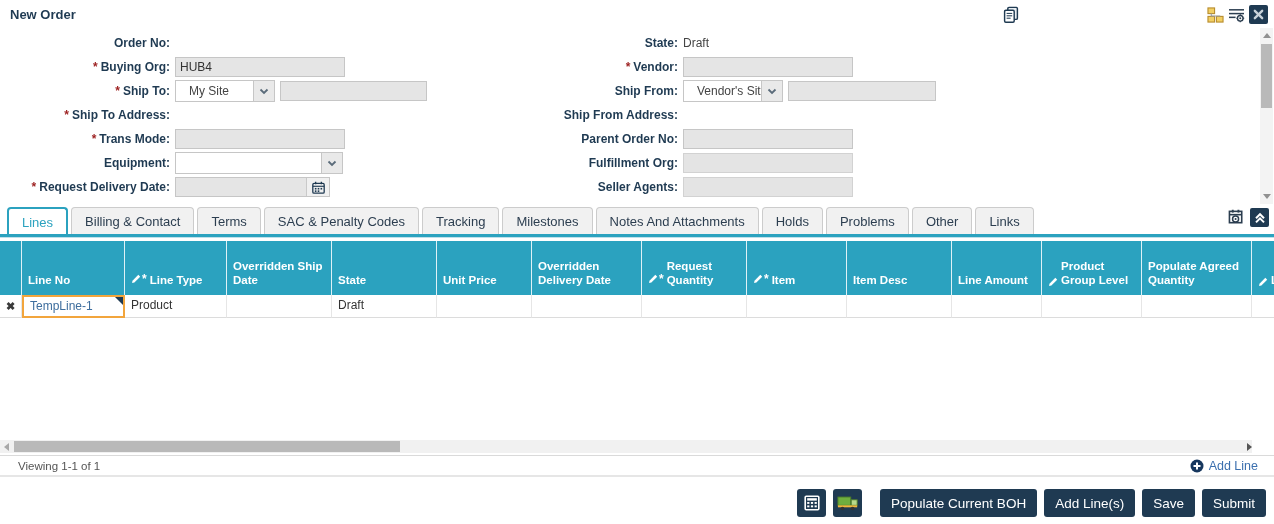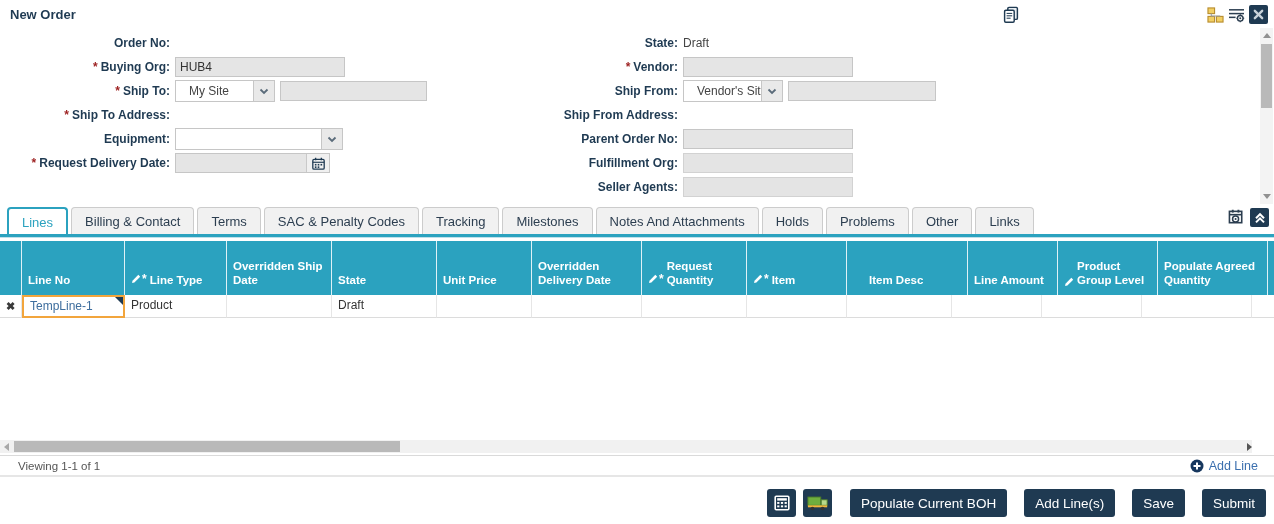--- a/index.html
+++ b/index.html
@@ -156,20 +156,26 @@
                   <polyline points="1.5,1.5 5,5 8.5,1.5" fill="none" stroke="#5a6b7a" stroke-width="1.8"></polyline>
                 </svg>
               </span>
             </div>
             <input class="txt" style="width: 147px;">
           </div>
         </div>
         <div class="frow">
           <div class="flabel" style="width: 170px;"><span class="req">*</span><span>Ship To Address:</span></div>
           <div class="fctrl"></div>
+        </div>
+        <div class="frow">
+          <div class="flabel" style="width: 170px;"><span class="req">*</span><span>Trans Mode:</span></div>
+          <div class="fctrl">
+            <input class="txt" style="width: 170px;">
+          </div>
         </div>
         <div class="frow">
           <div class="flabel" style="width: 170px;"><span>Equipment:</span></div>
           <div class="fctrl">
             <div class="sel" style="width: 168px;">
               <span class="sel-val"></span>
               <span class="sel-arrow">
                 <svg width="10" height="7" viewBox="0 0 10 7">
                   <polyline points="1.5,1.5 5,5 8.5,1.5" fill="none" stroke="#5a6b7a" stroke-width="1.8"></polyline>
                 </svg>
@@ -334,21 +340,21 @@
       </div>
       <div class="gh" style="width: 100px;">
         <span class="ico">
           <svg width="10" height="10" viewBox="0 0 16 16">
             <path fill="#ffffff" d="M11.7 1.3l3 3L5.4 13.6l-3.7.7.7-3.7z"></path>
           </svg>
           <span class="ast">*</span>
         </span>
         <span class="lbl">Item</span>
       </div>
-      <div class="gh" style="width: 105px; margin-left: 16px;">
+      <div class="gh" style="width: 105px;">
         <span class="lbl">Item Desc</span>
       </div>
       <div class="gh" style="width: 90px;">
         <span class="lbl">Line Amount</span>
       </div>
       <div class="gh" style="width: 100px;">
         <span class="ico">
           <svg width="10" height="10" viewBox="0 0 16 16">
             <path fill="#ffffff" d="M11.7 1.3l3 3L5.4 13.6l-3.7.7.7-3.7z"></path>
           </svg>
@@ -422,21 +428,21 @@
     <div class="ibtn">
       <svg width="22" height="16" viewBox="0 0 24 17">
           <rect x="1" y="2" width="14" height="9" fill="#6fae3e" stroke="#4e7e2a" stroke-width="1"></rect>
           <rect x="15.5" y="5" width="6.5" height="6" fill="#b9d98a" stroke="#4e7e2a" stroke-width="1"></rect>
           <rect x="1" y="11" width="21" height="2.2" fill="#f0b73c"></rect>
           <circle cx="6" cy="14.5" r="2" fill="#333"></circle>
           <circle cx="17" cy="14.5" r="2" fill="#333"></circle>
         </svg>
     </div>
     <div class="gap"></div>
-    <div id="action-buttons" style="display:flex;gap:17px;">
+    <div id="action-buttons" style="display:flex;gap:7px;">
         <button class="abtn">Populate Current BOH</button>
         <button class="abtn">Add Line(s)</button>
         <button class="abtn">Save</button>
         <button class="abtn">Submit</button>
       </div>
   </div>
 
 </div>
 
 </body></html>

